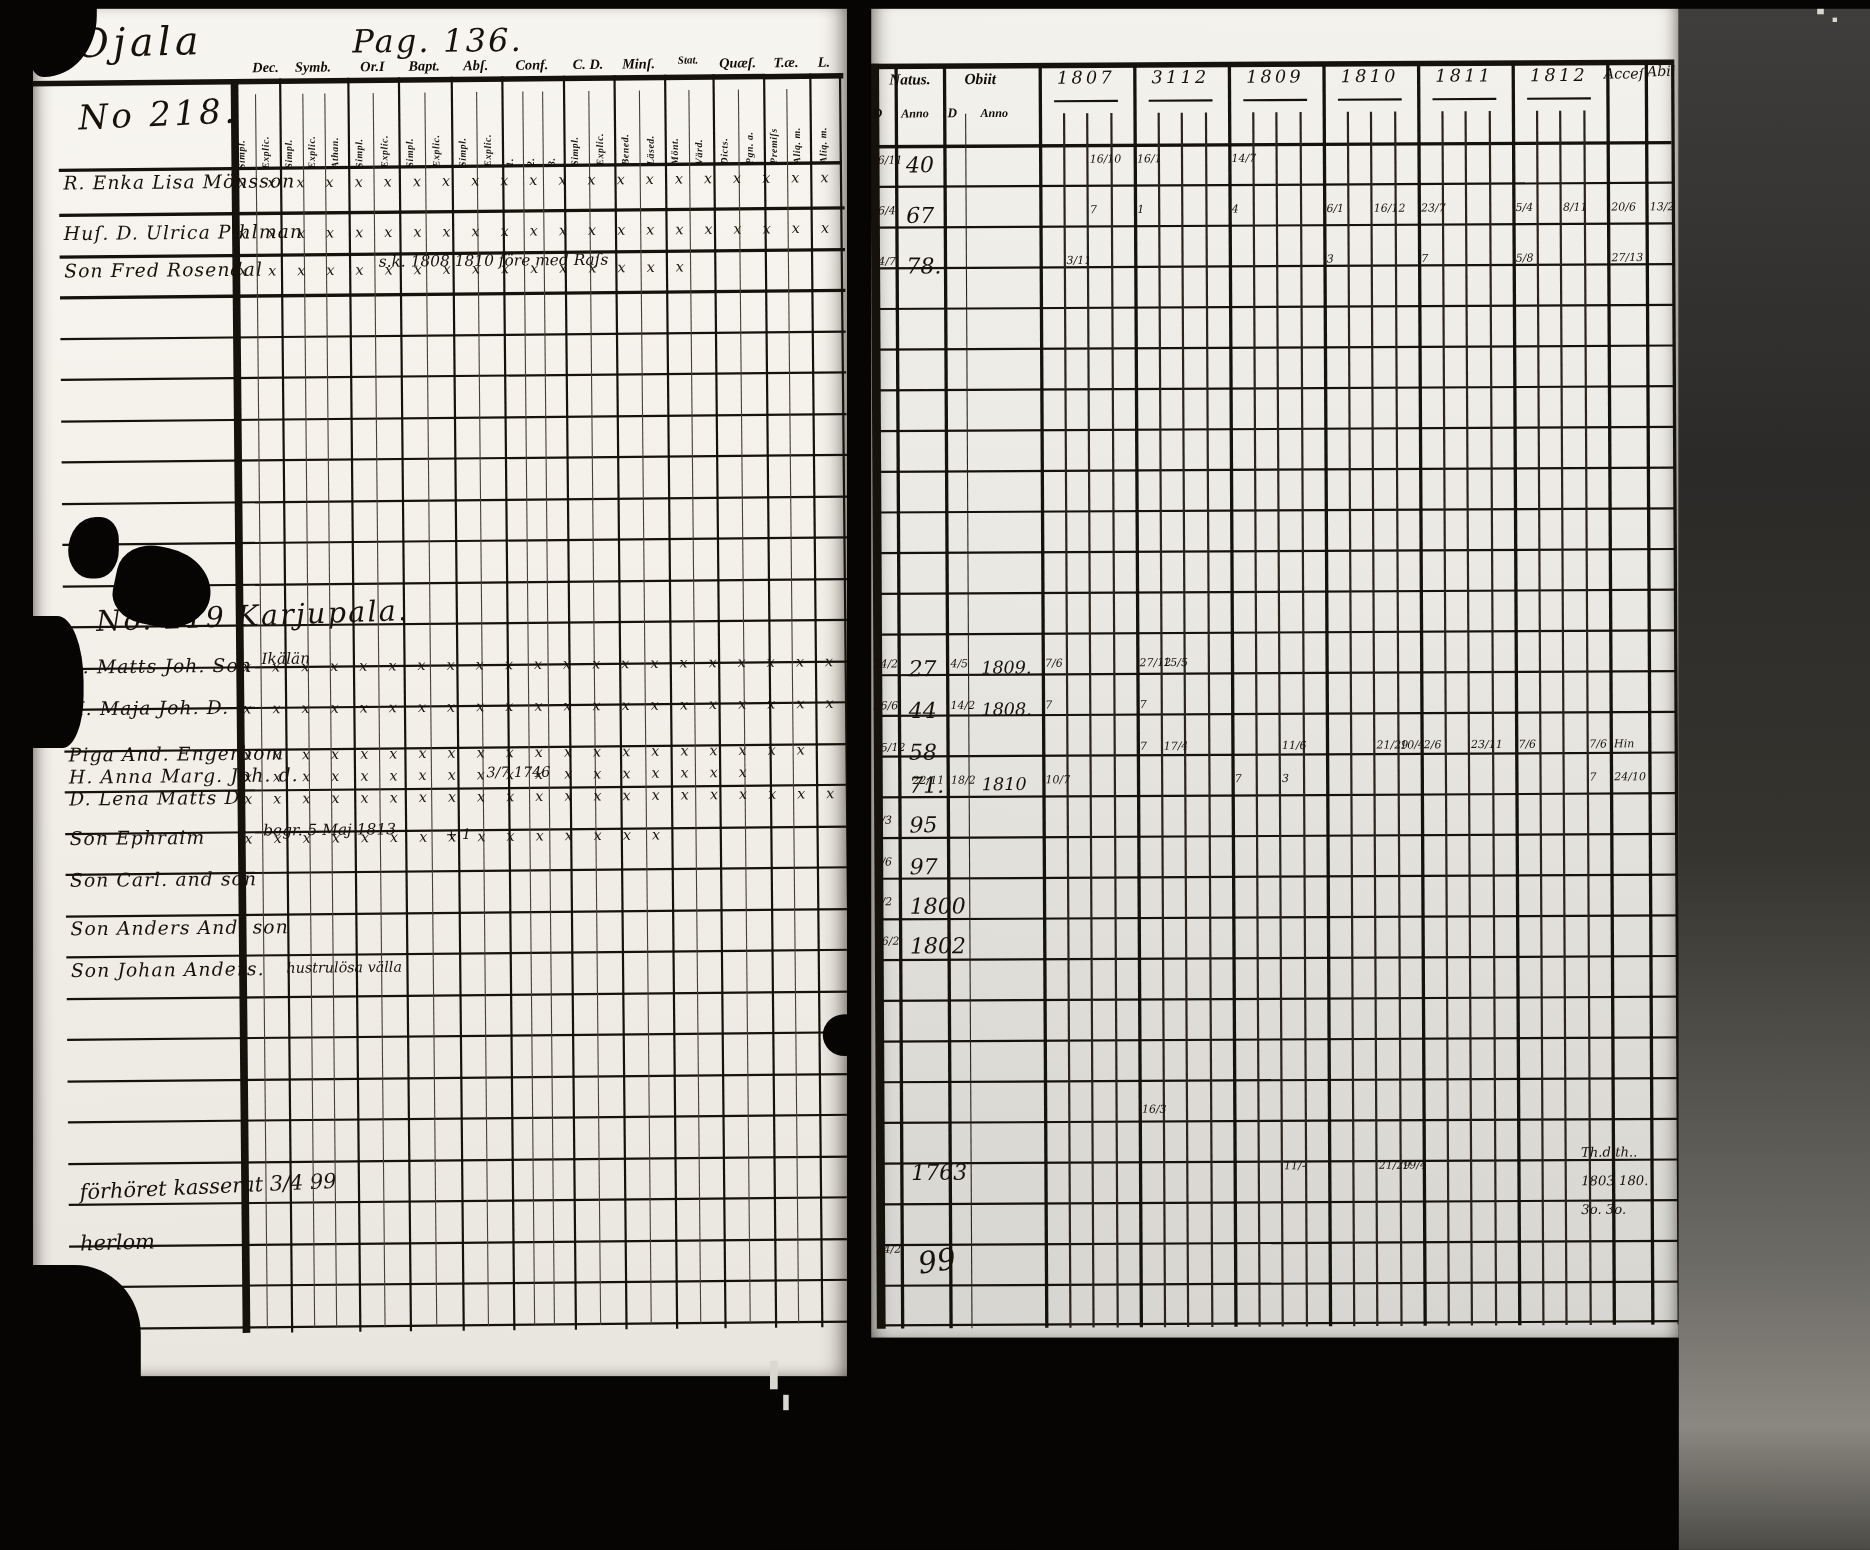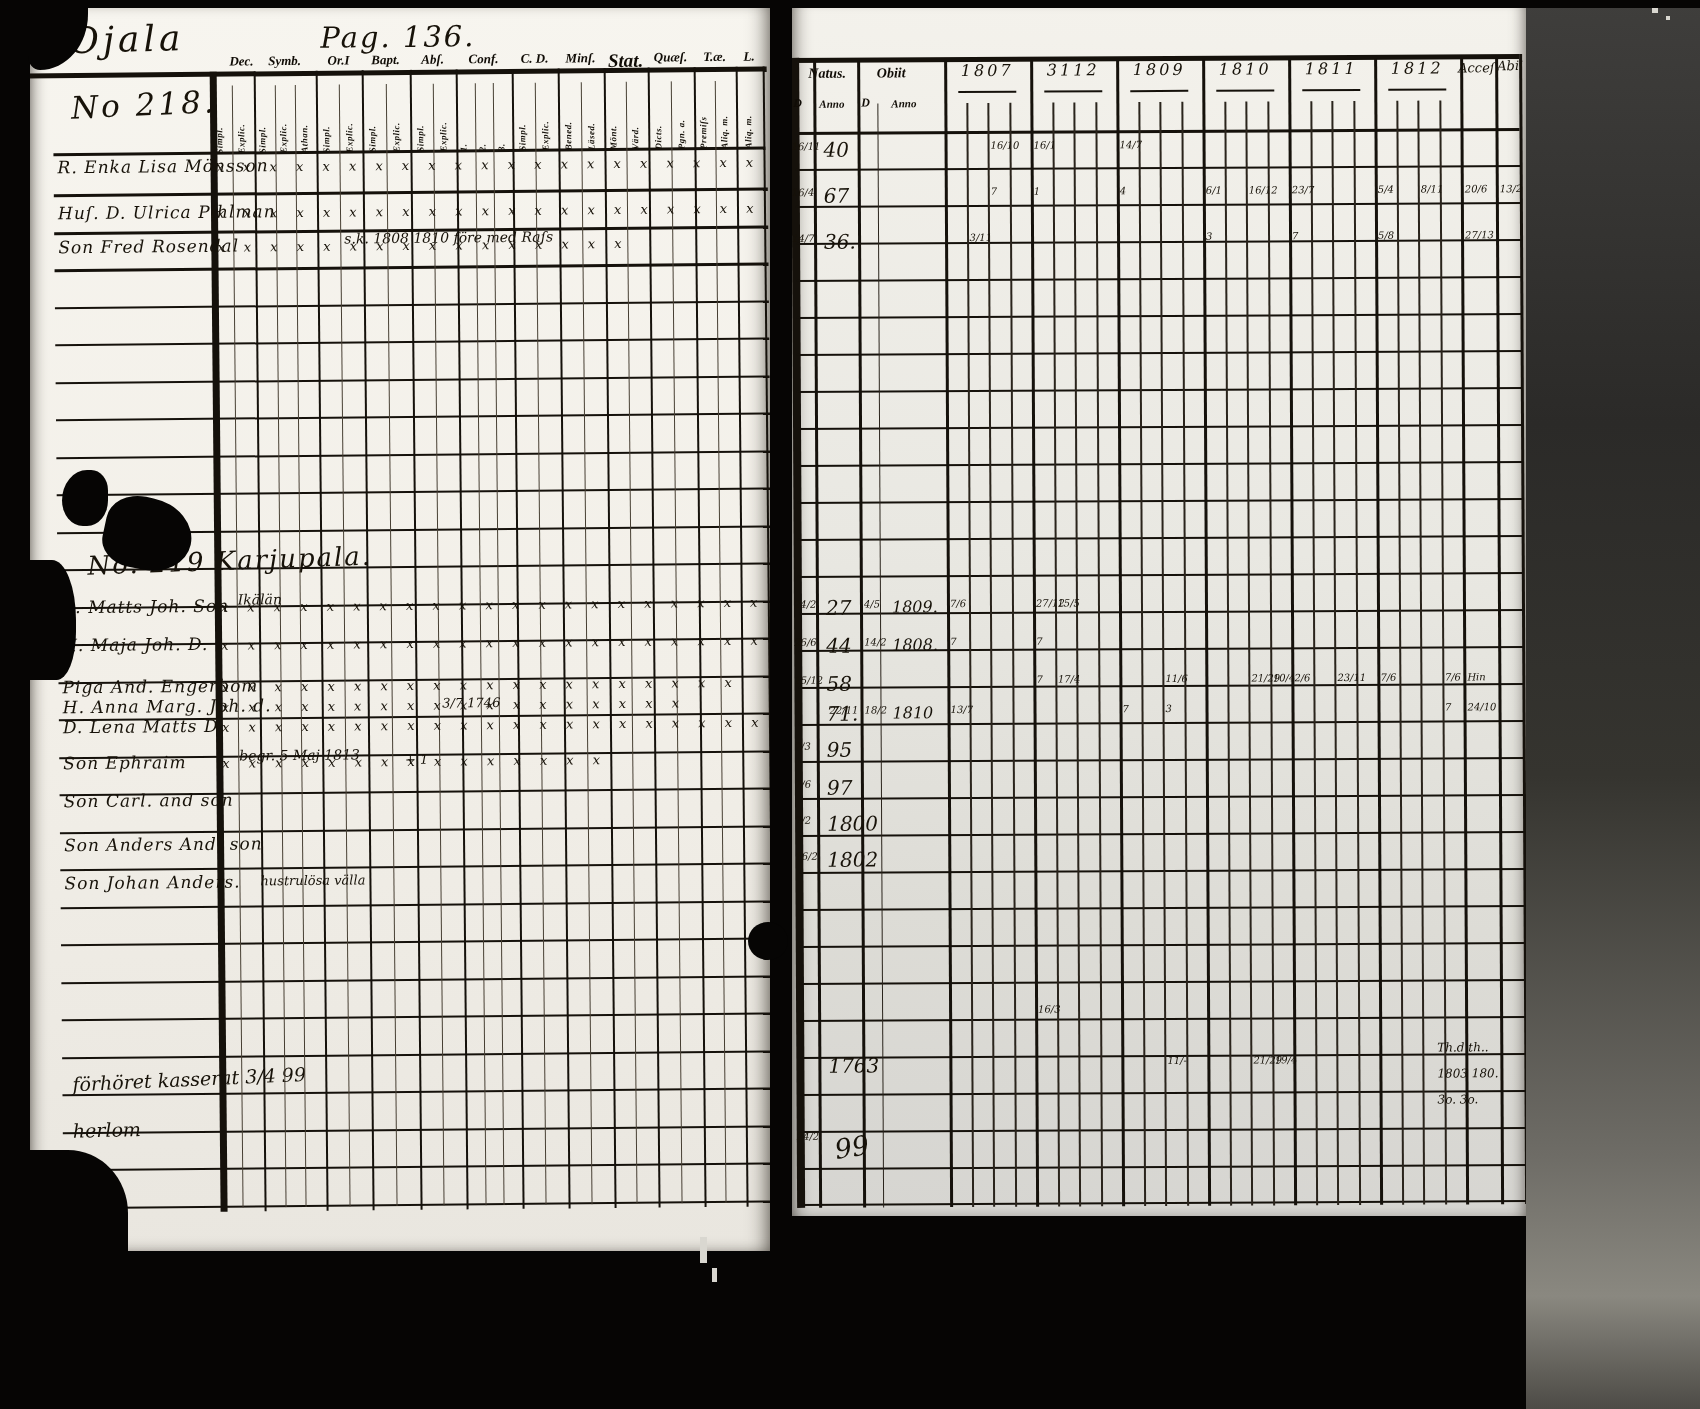--- a/index.html
+++ b/index.html
@@ -122,21 +122,21 @@
       <div class="vline" style="left: 470.333px; top: 80px; width: 1px; height: 1122px; background: rgb(71, 63, 51);"></div>
       <div class="rot" style="left: 473.667px; top: 80px; height: 68px;">3.</div>
       <div class="pr" style="left: 489px; top: 48px; width: 46px; text-align: center; font-size: 13px;">C. D.</div>
       <div class="rot" style="left: 494.5px; top: 80px; height: 68px;">Simpl.</div>
       <div class="vline" style="left: 512px; top: 80px; width: 1px; height: 1122px; background: rgb(71, 63, 51);"></div>
       <div class="rot" style="left: 517.5px; top: 80px; height: 68px;">Explic.</div>
       <div class="pr" style="left: 535px; top: 48px; width: 46px; text-align: center; font-size: 13px;">Minſ.</div>
       <div class="rot" style="left: 540.5px; top: 80px; height: 68px;">Bened.</div>
       <div class="vline" style="left: 558px; top: 80px; width: 1px; height: 1122px; background: rgb(71, 63, 51);"></div>
       <div class="rot" style="left: 563.5px; top: 80px; height: 68px;">Läsed.</div>
-      <div class="pr" style="left: 581px; top: 48px; width: 44px; text-align: center; font-size: 19px;">Stat.</div>
+      <div class="pr" style="left: 581px; top: 48px; width: 44px; text-align: center; font-size: 10px;">Stat.</div>
       <div class="rot" style="left: 586px; top: 80px; height: 68px;">Mönt.</div>
       <div class="vline" style="left: 603px; top: 80px; width: 1px; height: 1122px; background: rgb(71, 63, 51);"></div>
       <div class="rot" style="left: 608px; top: 80px; height: 68px;">Värd.</div>
       <div class="pr" style="left: 625px; top: 48px; width: 46px; text-align: center; font-size: 13px;">Quæſ.</div>
       <div class="rot" style="left: 630.5px; top: 80px; height: 68px;">Dicts.</div>
       <div class="vline" style="left: 648px; top: 80px; width: 1px; height: 1122px; background: rgb(71, 63, 51);"></div>
       <div class="rot" style="left: 653.5px; top: 80px; height: 68px;">Pgn. a.</div>
       <div class="pr" style="left: 671px; top: 48px; width: 42px; text-align: center; font-size: 13px;">T.æ.</div>
       <div class="rot" style="left: 675.5px; top: 80px; height: 68px;">Premiſs</div>
       <div class="vline" style="left: 692px; top: 80px; width: 1px; height: 1122px; background: rgb(71, 63, 51);"></div>
@@ -268,21 +268,21 @@
       <div class="hw frac" style="left: 246px; top: 184px;">1</div>
       <div class="hw frac" style="left: 332px; top: 184px;">4</div>
       <div class="hw frac" style="left: 418px; top: 184px;">6/1</div>
       <div class="hw frac" style="left: 461px; top: 184px;">16/12</div>
       <div class="hw frac" style="left: 504px; top: 184px;">23/7</div>
       <div class="hw frac" style="left: 590px; top: 184px;">5/4</div>
       <div class="hw frac" style="left: 633px; top: 184px;">8/11</div>
       <div class="hw frac" style="left: 677px; top: 184px;">20/6</div>
       <div class="hw frac" style="left: 712px; top: 184px;">13/2</div>
       <div class="hw frac" style="left: 4px; top: 230px;">14/7</div>
-      <div class="hw" style="left: 36px; top: 226px; font-size: 20px;">36.</div>
+      <div class="hw" style="left: 36px; top: 226px; font-size: 20px;">78.</div>
       <div class="hw frac" style="left: 181.5px; top: 230px;">3/11</div>
       <div class="hw frac" style="left: 418px; top: 230px;">3</div>
       <div class="hw frac" style="left: 504px; top: 230px;">7</div>
       <div class="hw frac" style="left: 590px; top: 230px;">5/8</div>
       <div class="hw frac" style="left: 677px; top: 230px;">27/13</div>
       <div class="hw frac" style="left: 4px; top: 596px;">24/2</div>
       <div class="hw" style="left: 36px; top: 592px; font-size: 20px;">27</div>
       <div class="hw frac" style="left: 74px; top: 596px;">4/5</div>
       <div class="hw" style="left: 102px; top: 594px; font-size: 16px;">1809.</div>
       <div class="hw frac" style="left: 160px; top: 596px;">7/6</div>
@@ -303,21 +303,21 @@
       <div class="hw frac" style="left: 482.5px; top: 672px;">10/4</div>
       <div class="hw frac" style="left: 504px; top: 672px;">2/6</div>
       <div class="hw frac" style="left: 547px; top: 672px;">23/11</div>
       <div class="hw frac" style="left: 590px; top: 672px;">7/6</div>
       <div class="hw frac" style="left: 654.5px; top: 672px;">7/6</div>
       <div class="hw frac" style="left: 677px; top: 672px;">Hin</div>
       <div class="hw frac" style="left: 4px; top: 702px; margin-left: 35px;">22/11</div>
       <div class="hw" style="left: 36px; top: 698px; font-size: 20px;">71.</div>
       <div class="hw frac" style="left: 74px; top: 702px;">18/2</div>
       <div class="hw" style="left: 102px; top: 700px; font-size: 16px;">1810</div>
-      <div class="hw frac" style="left: 160px; top: 702px;">13/7</div>
+      <div class="hw frac" style="left: 160px; top: 702px;">10/7</div>
       <div class="hw frac" style="left: 332px; top: 702px;">7</div>
       <div class="hw frac" style="left: 375px; top: 702px;">3</div>
       <div class="hw frac" style="left: 654.5px; top: 702px;">7</div>
       <div class="hw frac" style="left: 677px; top: 702px;">24/10</div>
       <div class="hw frac" style="left: 4px; top: 738px;">7/3</div>
       <div class="hw" style="left: 36px; top: 734px; font-size: 20px;">95</div>
       <div class="hw frac" style="left: 4px; top: 776px;">7/6</div>
       <div class="hw" style="left: 36px; top: 772px; font-size: 20px;">97</div>
       <div class="hw frac" style="left: 4px; top: 812px;">7/2</div>
       <div class="hw" style="left: 36px; top: 808px; font-size: 20px;">1800</div>

